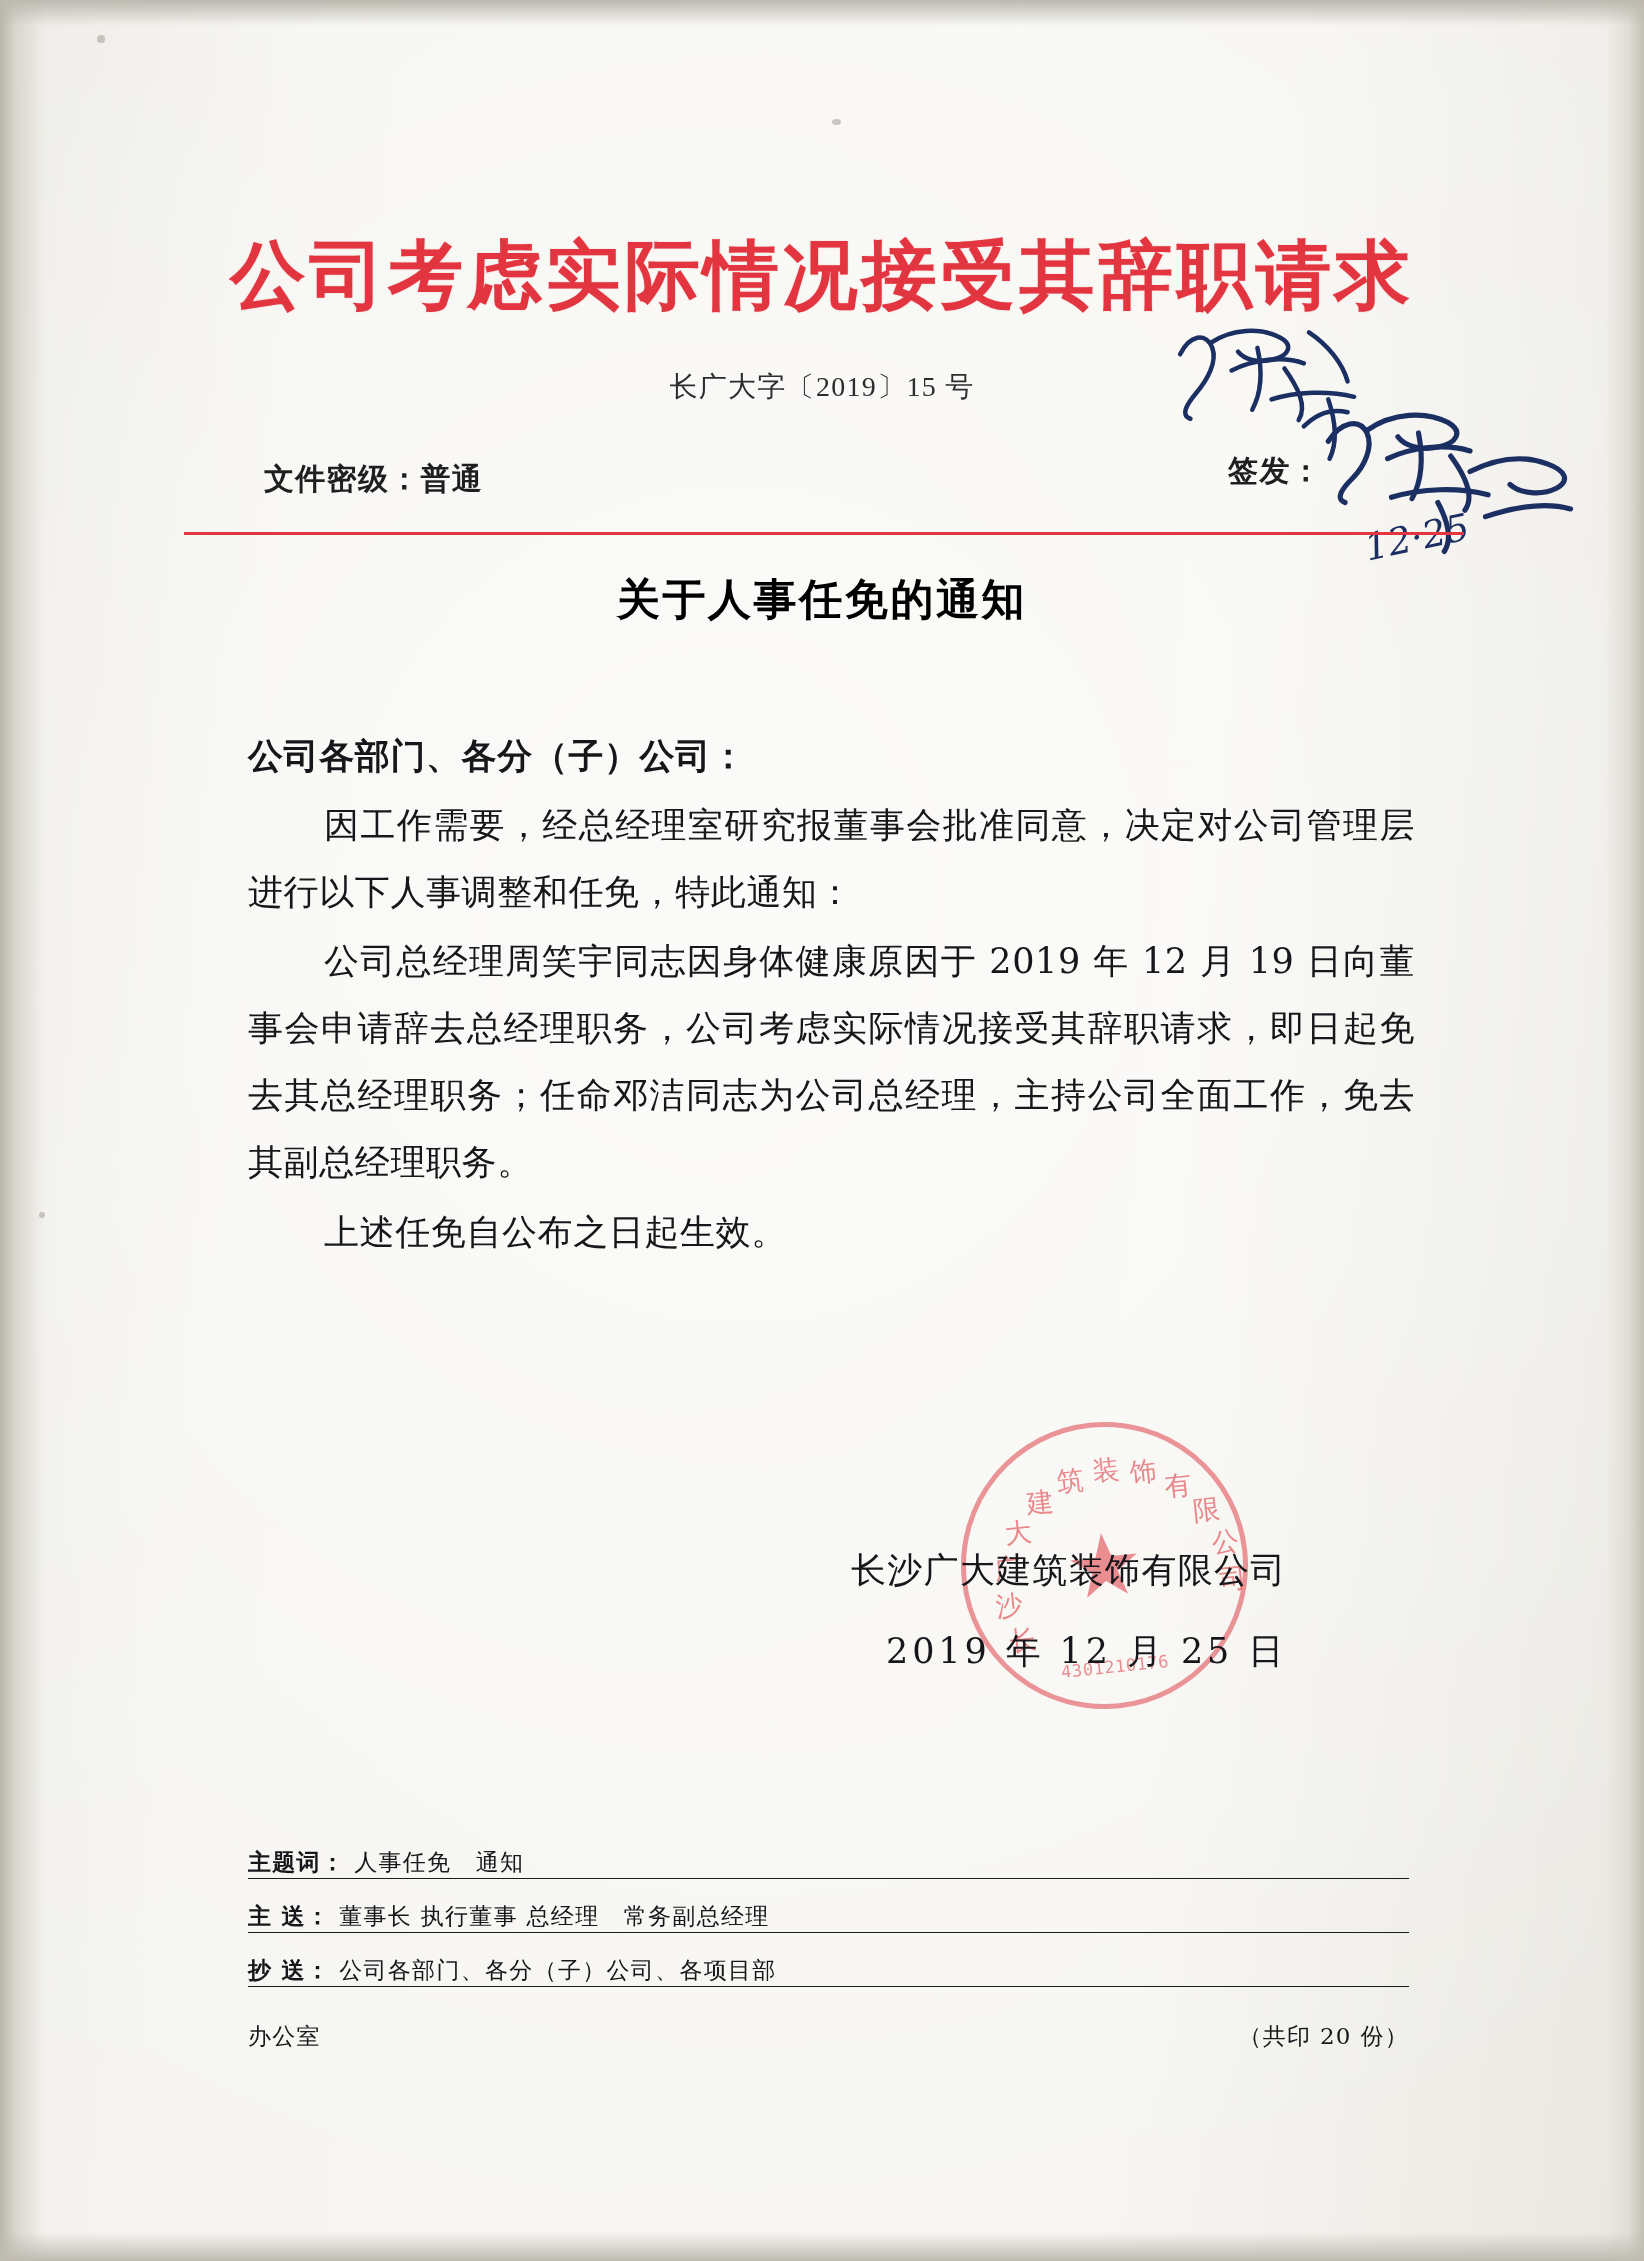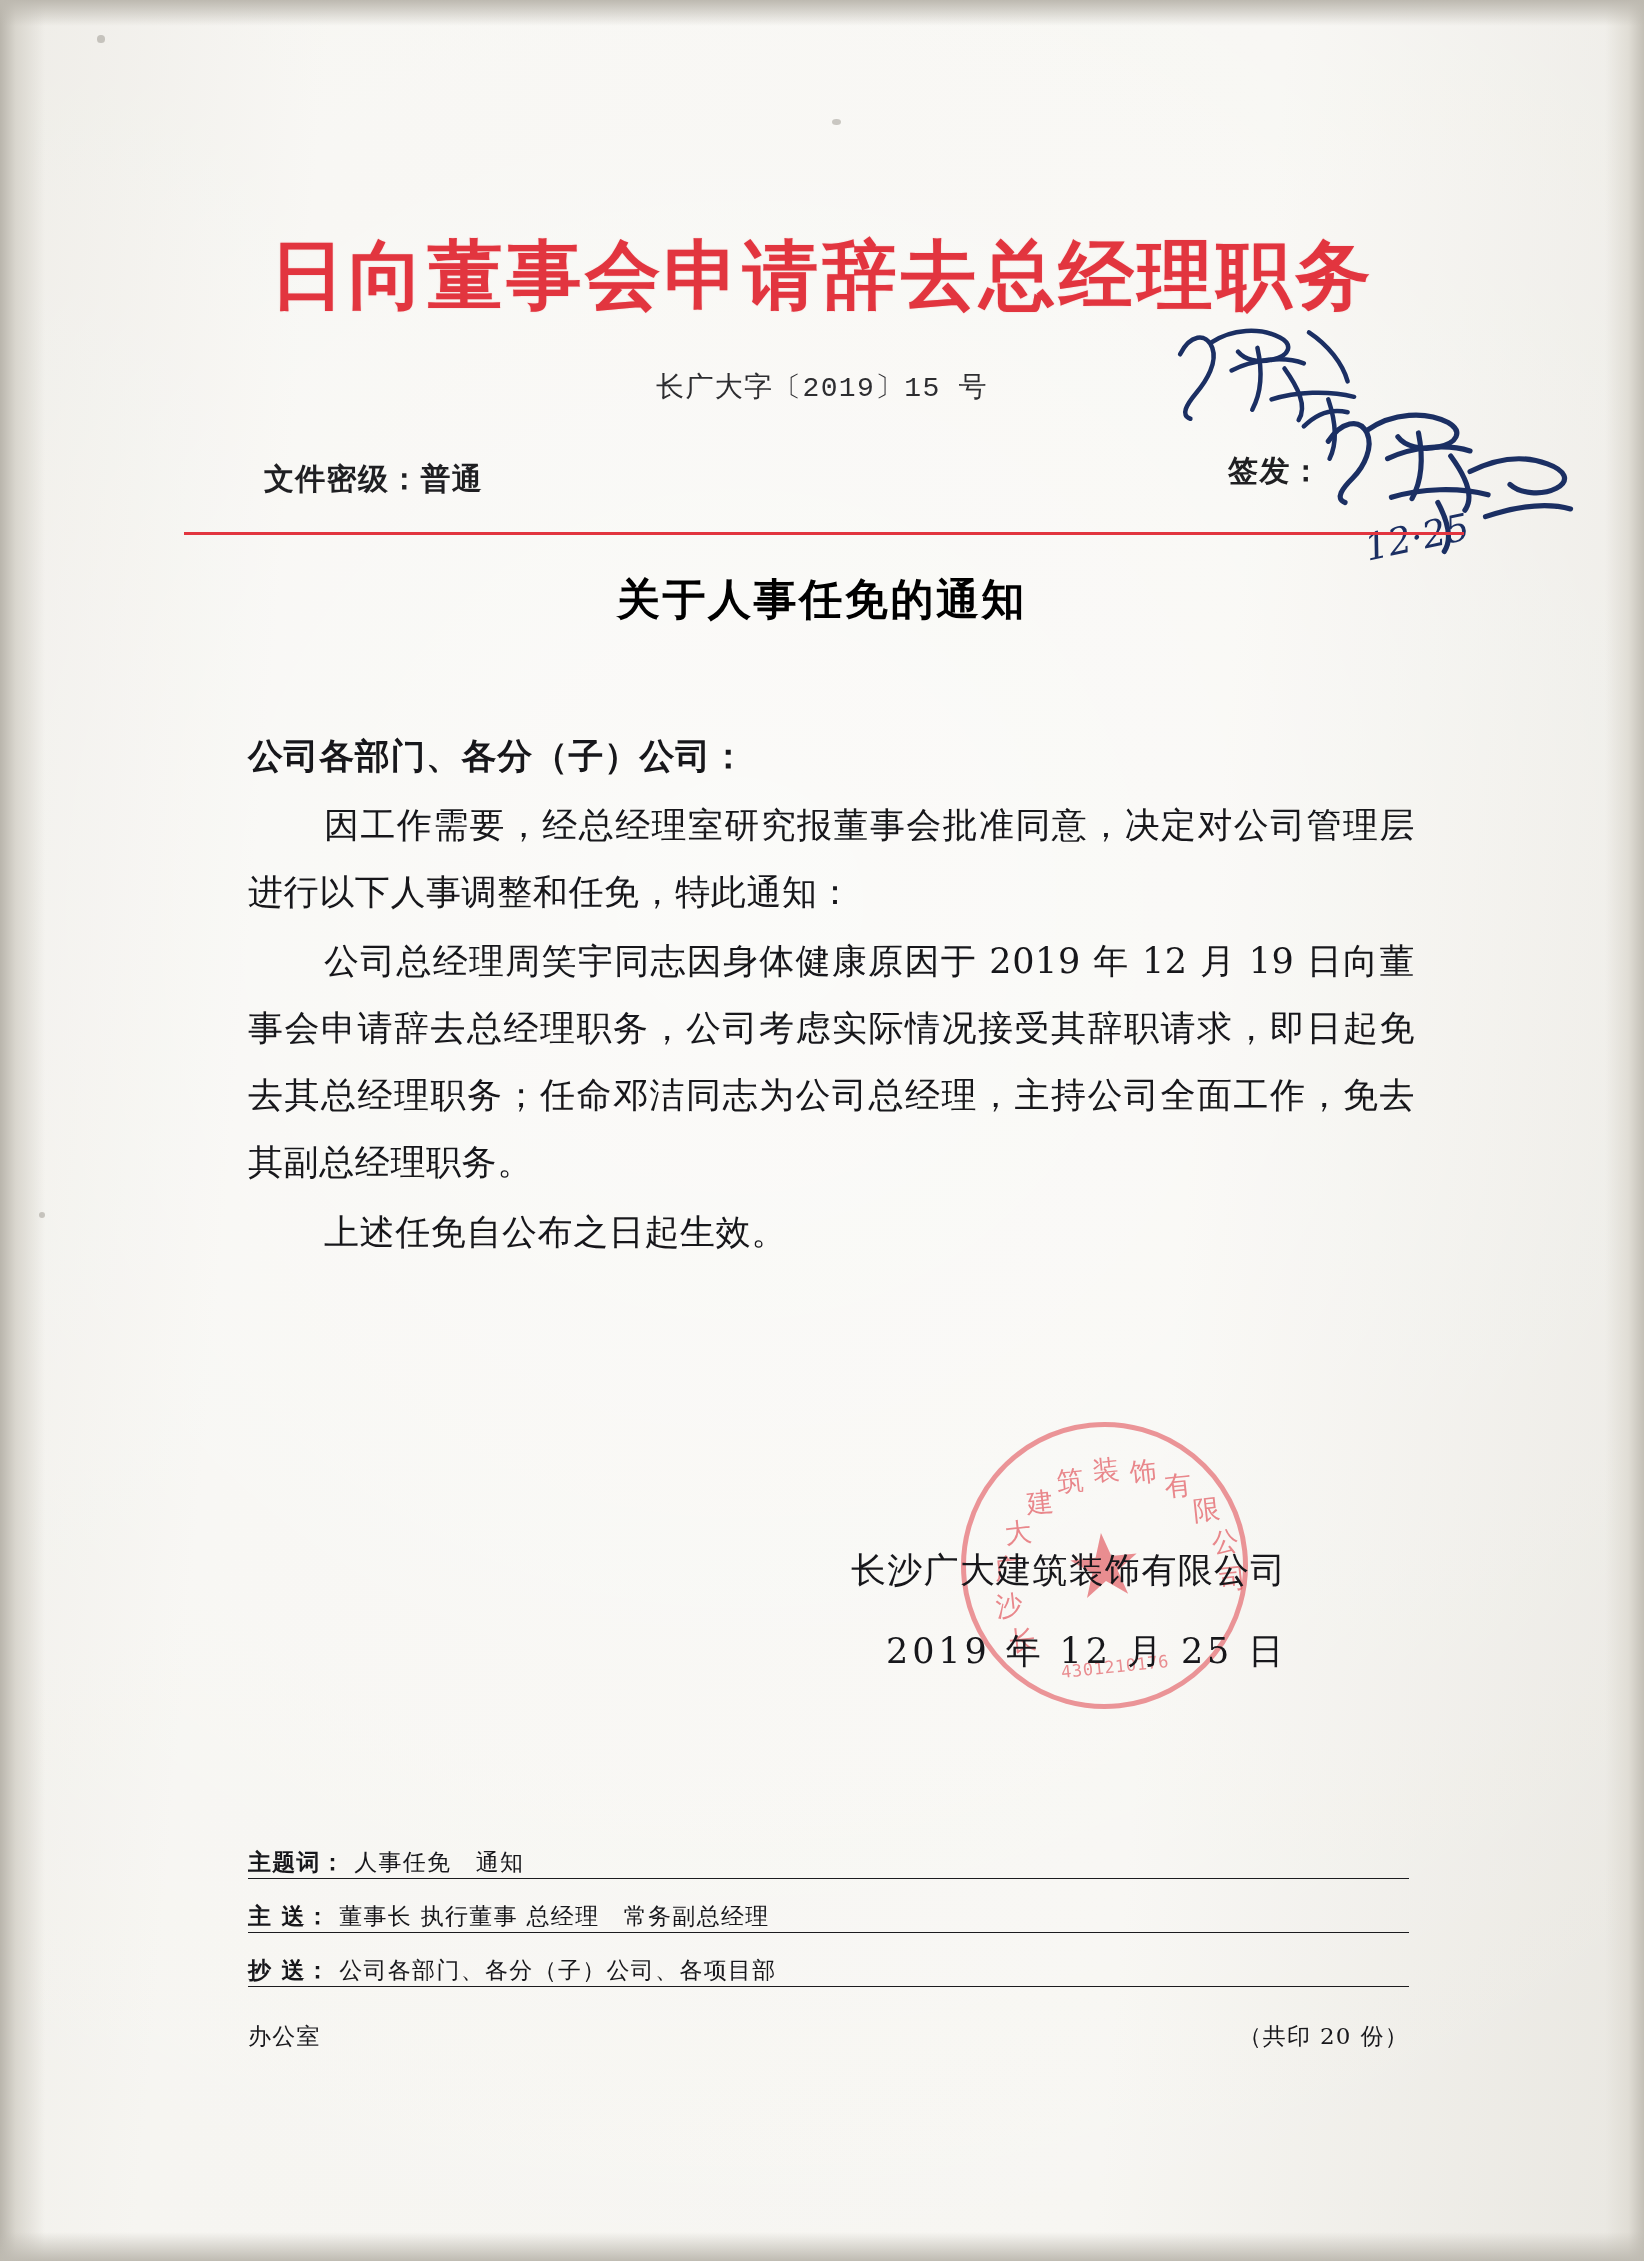--- a/index.html
+++ b/index.html
@@ -69,21 +69,21 @@
     letter-spacing: 3.9px;
     color: #e2353f;
     text-shadow: 0 0 1.3px rgba(226,53,63,0.35);
   }
   .doc-number {
     position: absolute;
     left: 0;
     top: 368px;
     width: 1644px;
     text-align: center;
-    font-family: Liberation Mono, monospace;
+    font-family: Liberation Serif, serif;
     font-size: 28px;
     letter-spacing: 1.3px;
     color: #2d2d30;
   }
   .secrecy-row {
     position: absolute;
     left: 264px;
     top: 451px;
     font-family: "DejaVu Serif", "Liberation Serif", serif;
     font-size: 30px;
@@ -286,21 +286,21 @@
   <div class="edge-right"></div>
   <div class="edge-top"></div>
   <div class="edge-bottom"></div>
 
   <div class="speck" style="left:97px;top:35px;width:7.7px;height:7.7px;"></div>
   <div class="speck" style="left:832px;top:119px;width:9px;height:6.4px;"></div>
   <div class="speck" style="left:39px;top:1212px;width:6.4px;height:6.4px;"></div>
 
   <div class="content">
 
-    <div class="doc-title">日向董事会申请辞去总经理职务</div>
+    <div class="doc-title">公司考虑实际情况接受其辞职请求</div>
 
     <div class="doc-number">长广大字〔2019〕15 号</div>
 
     <div class="secrecy-row">
       <span>文件密级：</span><span>普通</span>
     </div>
 
     <div class="sign-row">签发：</div>
 
     <svg class="handsign" viewBox="0 0 700 420">

